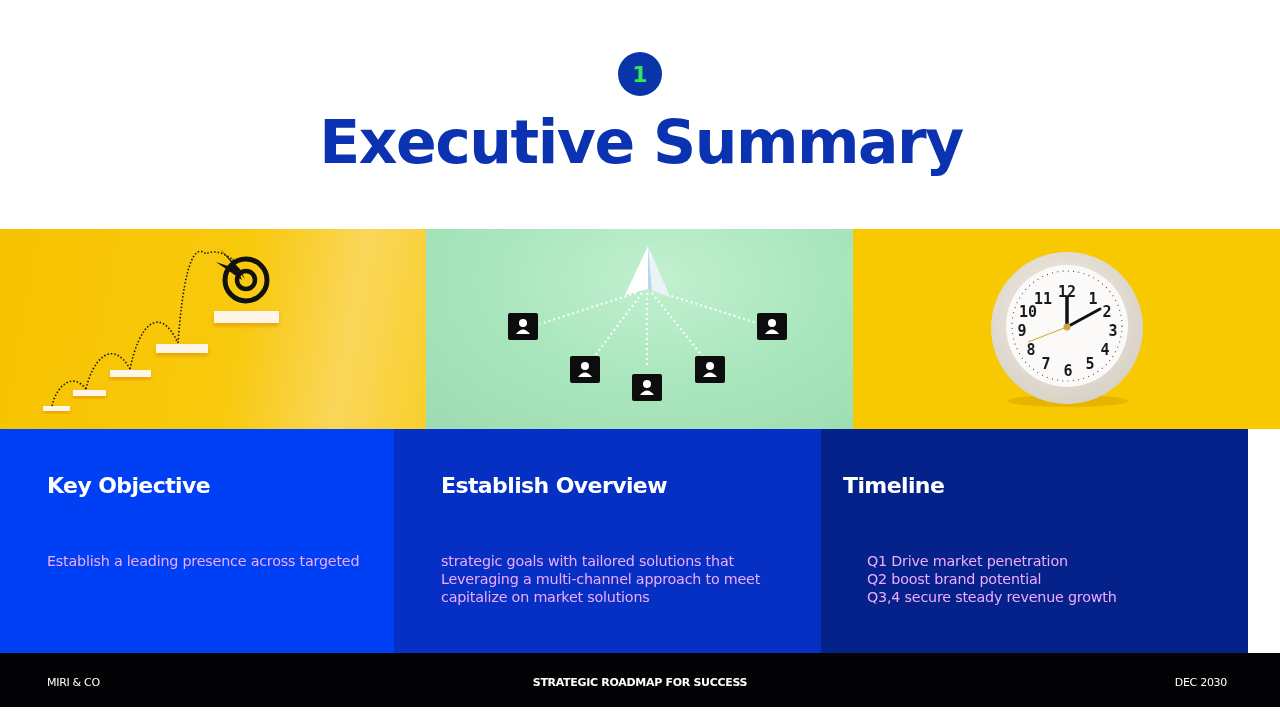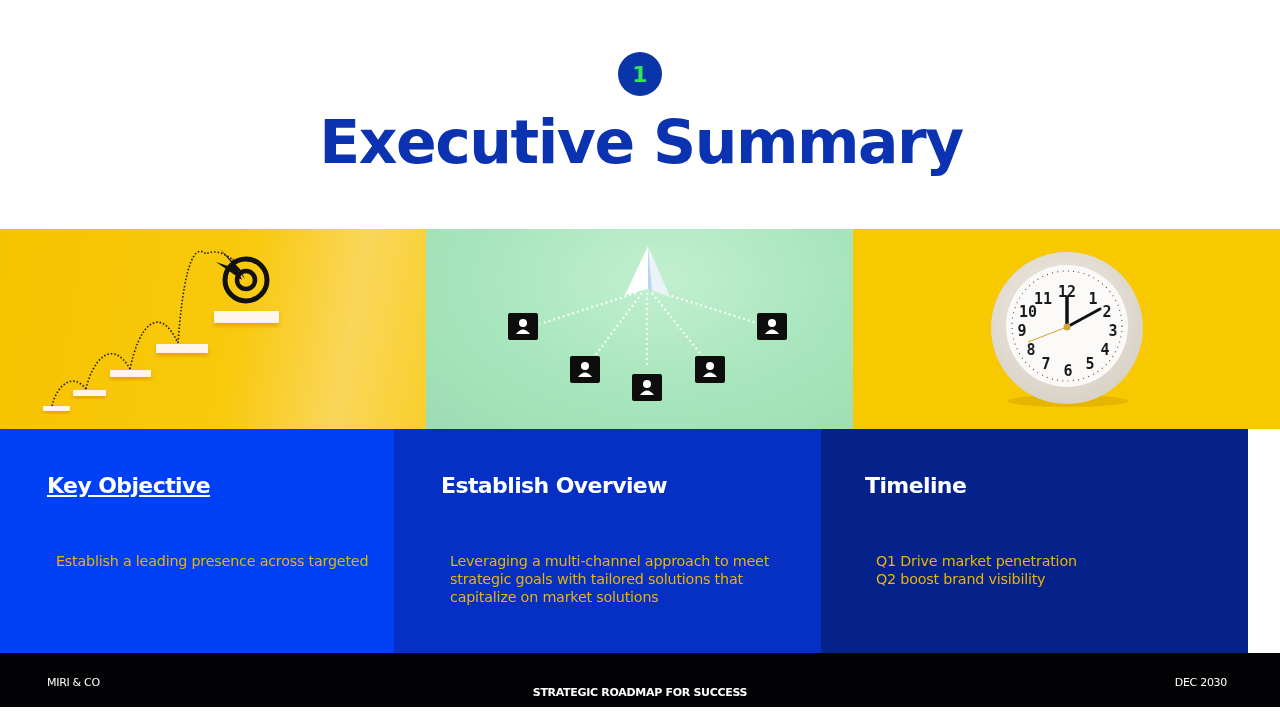--- a/index.html
+++ b/index.html
@@ -21,31 +21,31 @@
 
   .images { position: absolute; left: 0; top: 229px; width: 1280px; height: 200px; display: flex; }
   .img-panel { position: relative; height: 200px; overflow: hidden; }
   .img1 { width: 426px; background: linear-gradient(100deg, #f7c300 0%, #f8c90c 55%, #fad65a 80%, #f9cf2c 100%); }
   .img2 { width: 427px; background: radial-gradient(ellipse at 55% 25%, #c2f0cf 0%, #a9e6bd 50%, #9ddcb2 100%); }
   .img3 { width: 427px; background: #f8c800; }
   .img-panel svg { position: absolute; left: 0; top: 0; }
 
   .cards { position: absolute; left: 0; top: 429px; width: 1280px; height: 224px; display: flex; }
   .card { position: relative; height: 224px; padding: 42px 0 0 47px; color: #fff; }
-  .card1 { width: 394px; background: #0040f5; text-decoration: underline; }
+  .card1 { width: 394px; background: #0040f5; }
   .card2 { width: 427px; background: #0530c3; }
-  .card3 { width: 427px; background: #04228a; padding-left: 44px; }
+  .card3 { width: 427px; background: #04228a; padding-left: 22px; }
   .card-title { font-family: "DejaVu Sans", sans-serif; font-weight: 700; font-size: 22px; letter-spacing: -0.6px; line-height: 30px; }
-  .card-body { position: absolute; left: 47px; top: 123px; font-family: "DejaVu Sans", sans-serif; font-size: 14.3px; line-height: 18px; letter-spacing: -0.2px; color: #eab308; margin-left: 9px; }
+  .card-body { position: absolute; left: 47px; top: 123px; font-family: "DejaVu Sans", sans-serif; font-size: 14.3px; line-height: 18px; letter-spacing: -0.2px; color: #f0abfc; }
   .card3 .card-body { left: 46px; }
   .card-line { display: block; white-space: nowrap; }
 
   .footer { position: absolute; left: 0; top: 653px; width: 1280px; height: 54px; background: #030305; color: #fff; font-family: "DejaVu Sans", sans-serif; font-size: 11px; }
   .footer .left { position: absolute; left: 47px; top: 23px; letter-spacing: -0.3px; }
-  .footer .center { position: absolute; left: 0; width: 1280px; text-align: center; top: 23px; font-weight: 700; letter-spacing: -0.3px; margin-top: 10px; }
+  .footer .center { position: absolute; left: 0; width: 1280px; text-align: center; top: 23px; font-weight: 700; letter-spacing: -0.3px; }
   .footer .right { position: absolute; right: 53px; top: 23px; letter-spacing: -0.3px; }
 </style>
 </head>
 <body>
 
 <div class="header">
   <div class="badge">1</div>
   <div class="title">Executive Summary</div>
 </div>
 
@@ -160,30 +160,31 @@
 <div class="cards">
   <div class="card card1">
     <div class="card-title">Key Objective</div>
     <div class="card-body">
       <span class="card-line">Establish a leading presence across targeted</span>
     </div>
   </div>
   <div class="card card2">
     <div class="card-title">Establish Overview</div>
     <div class="card-body">
+      <span class="card-line">strategic goals with tailored solutions that</span>
       <span class="card-line">Leveraging a multi-channel approach to meet</span>
-      <span class="card-line">strategic goals with tailored solutions that</span>
       <span class="card-line">capitalize on market solutions</span>
     </div>
   </div>
   <div class="card card3">
     <div class="card-title">Timeline</div>
     <div class="card-body">
       <span class="card-line">Q1 Drive market penetration</span>
-      <span class="card-line">Q2 boost brand visibility</span>
+      <span class="card-line">Q2 boost brand potential</span>
+      <span class="card-line">Q3,4 secure steady revenue growth</span>
     </div>
   </div>
 </div>
 
 <div class="footer">
   <div class="left">MIRI &amp; CO</div>
   <div class="center">STRATEGIC ROADMAP FOR SUCCESS</div>
   <div class="right">DEC 2030</div>
 </div>
 

